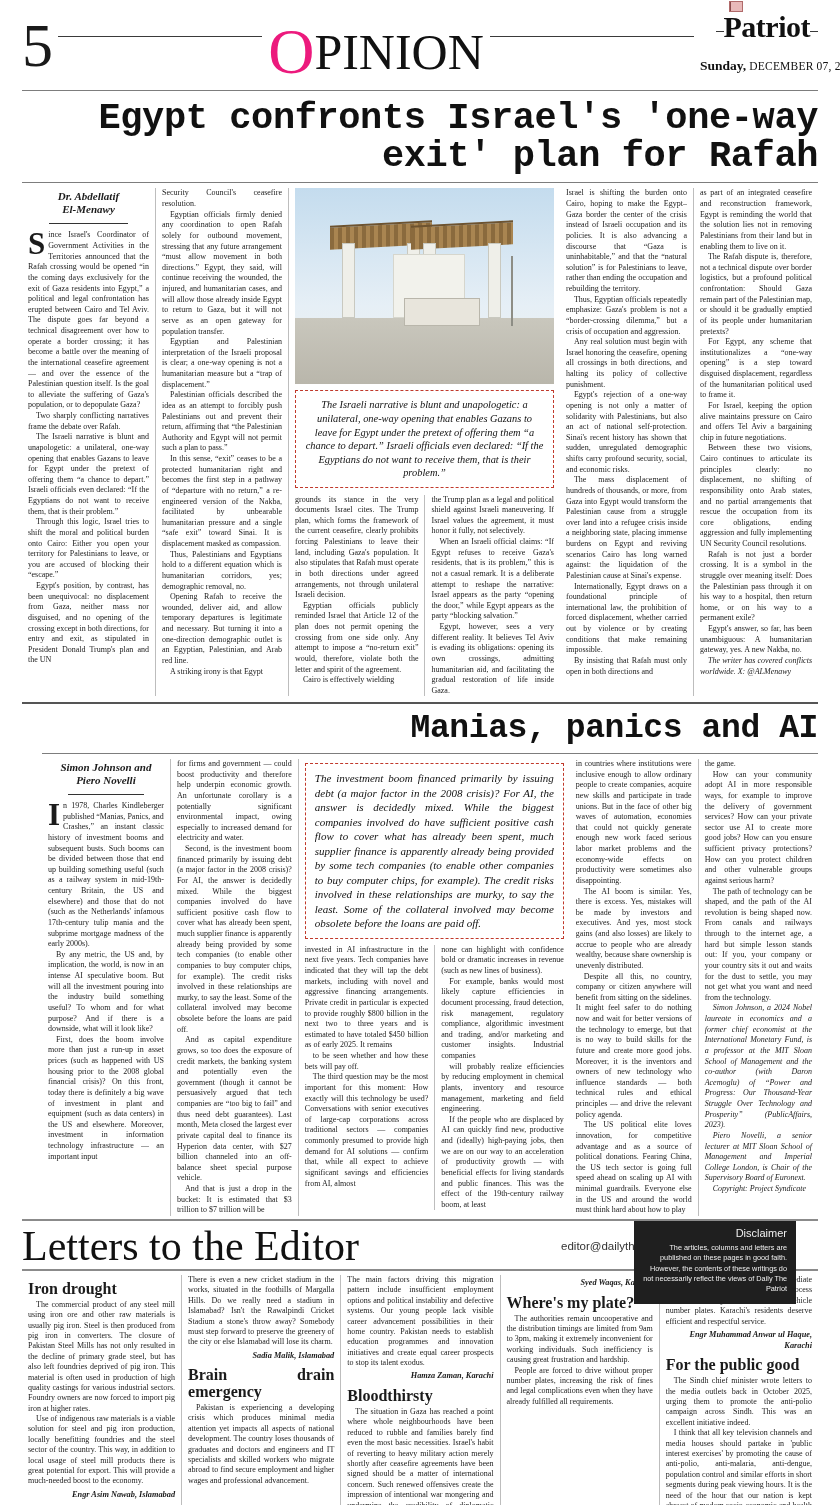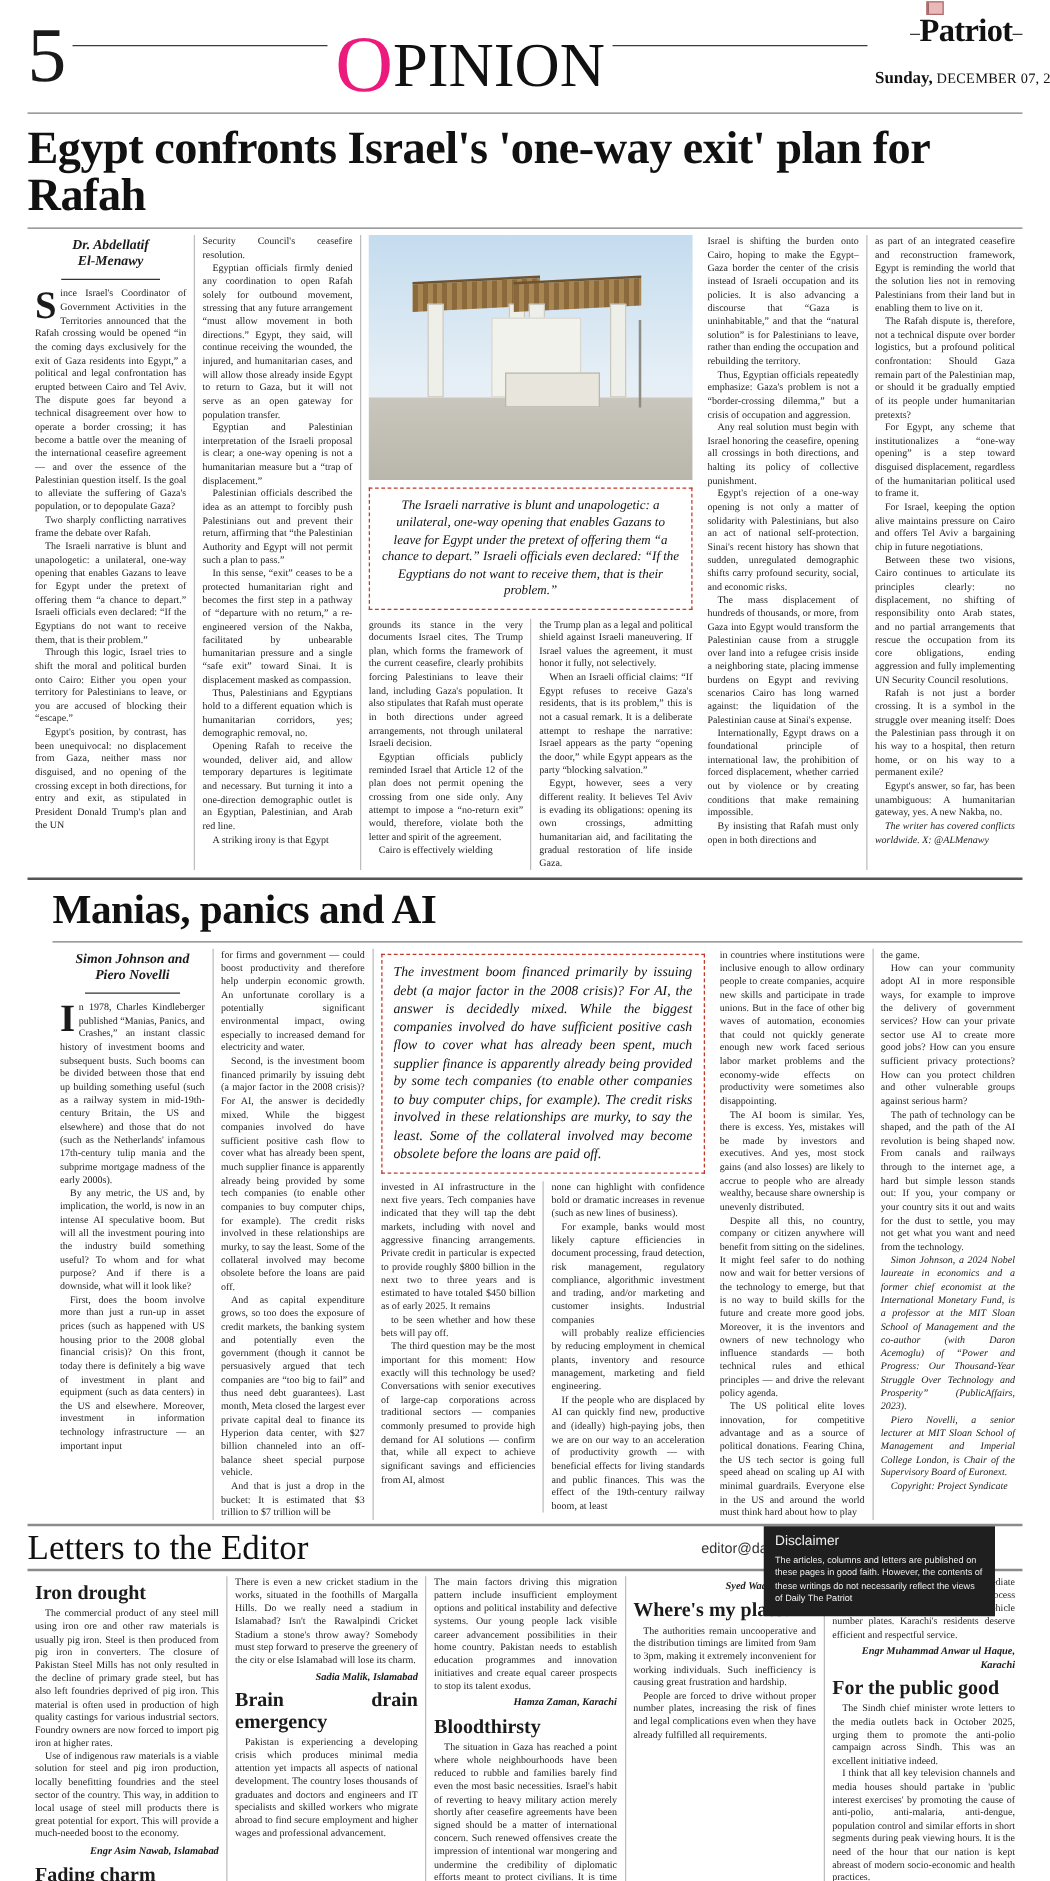--- a/index.html
+++ b/index.html
@@ -60,21 +60,21 @@
     margin:36px 6px 0 6px;
   }
   .brandbox{
     width:118px;
     margin-top:12px;
     text-align:right;
     position:relative;
   }
   .brand{
     font-family:"Liberation Serif", serif;
-    font-size:26px;
+    font-size:30px;
     line-height:1;
     font-weight:700;
     letter-spacing:-0.5px;
     position:relative;
     display:inline-block;
   }
   .brand .flagmark{
     position:absolute;
     top:-11px;left:5px;
     width:12px;height:9px;
@@ -95,23 +95,23 @@
     text-align:right;
   }
   .datestamp b{font-weight:700;font-size:13.5px;}
   .datestamp span{font-variant:small-caps;letter-spacing:.2px;font-size:11.5px;}
 
   .hr-thin{border-top:1px solid #7d7d7d;margin:2px 0 0 0;}
   .hr-med{border-top:2px solid #8b8b8b;margin:0;}
 
   
   .headline{
-    font-family:Liberation Serif, serif;
-    font-weight:700;
-    text-align:left;
+    font-family:Liberation Mono, monospace;
+    font-weight:700;
+    text-align:right;
     line-height:1.02;
     letter-spacing:-0.4px;
   }
   .headline-1{font-size:37px;margin:9px 0 7px 0;}
   .headline-2{font-size:33px;margin:8px 0 7px 0;}
 
   
   .cols{display:flex;}
   .col{
     box-sizing:border-box;
@@ -212,36 +212,36 @@
     text-align:justify;
     background:#fff;
   }
 
   
   .letters-head{
     display:flex;align-items:center;justify-content:space-between;
     padding:4px 0 2px 0;
   }
   .letters-title{
-    font-size:28px;font-family:"Liberation Serif",serif;font-weight:400;
+    font-size:42px;font-family:"Liberation Serif",serif;font-weight:400;
     letter-spacing:0px;line-height:1;
   }
   .letters-email{
     font-family:"Liberation Sans",sans-serif;
     font-size:11.5px;color:#333;
     margin-right:120px;
   }
   .disclaimer{
     position:absolute;
     right:22px;top:0;
-    width:185px;
+    width:162px;
     background:#1f1f1f;color:#f0f0f0;
     padding:6px 9px 9px 9px;
     box-sizing:border-box;
-    text-align:left;
+    text-align:right;
     font-family:"Liberation Sans",sans-serif;
   }
   .disclaimer h4{margin:0 0 4px 0;font-size:11px;font-weight:400;}
   .disclaimer p{margin:0;font-size:7.3px;line-height:1.42;}
 
   .letter-h{
     font-family:"Liberation Serif",serif;
     font-weight:700;
     font-size:16px;
     margin:6px 0 2px 0;

